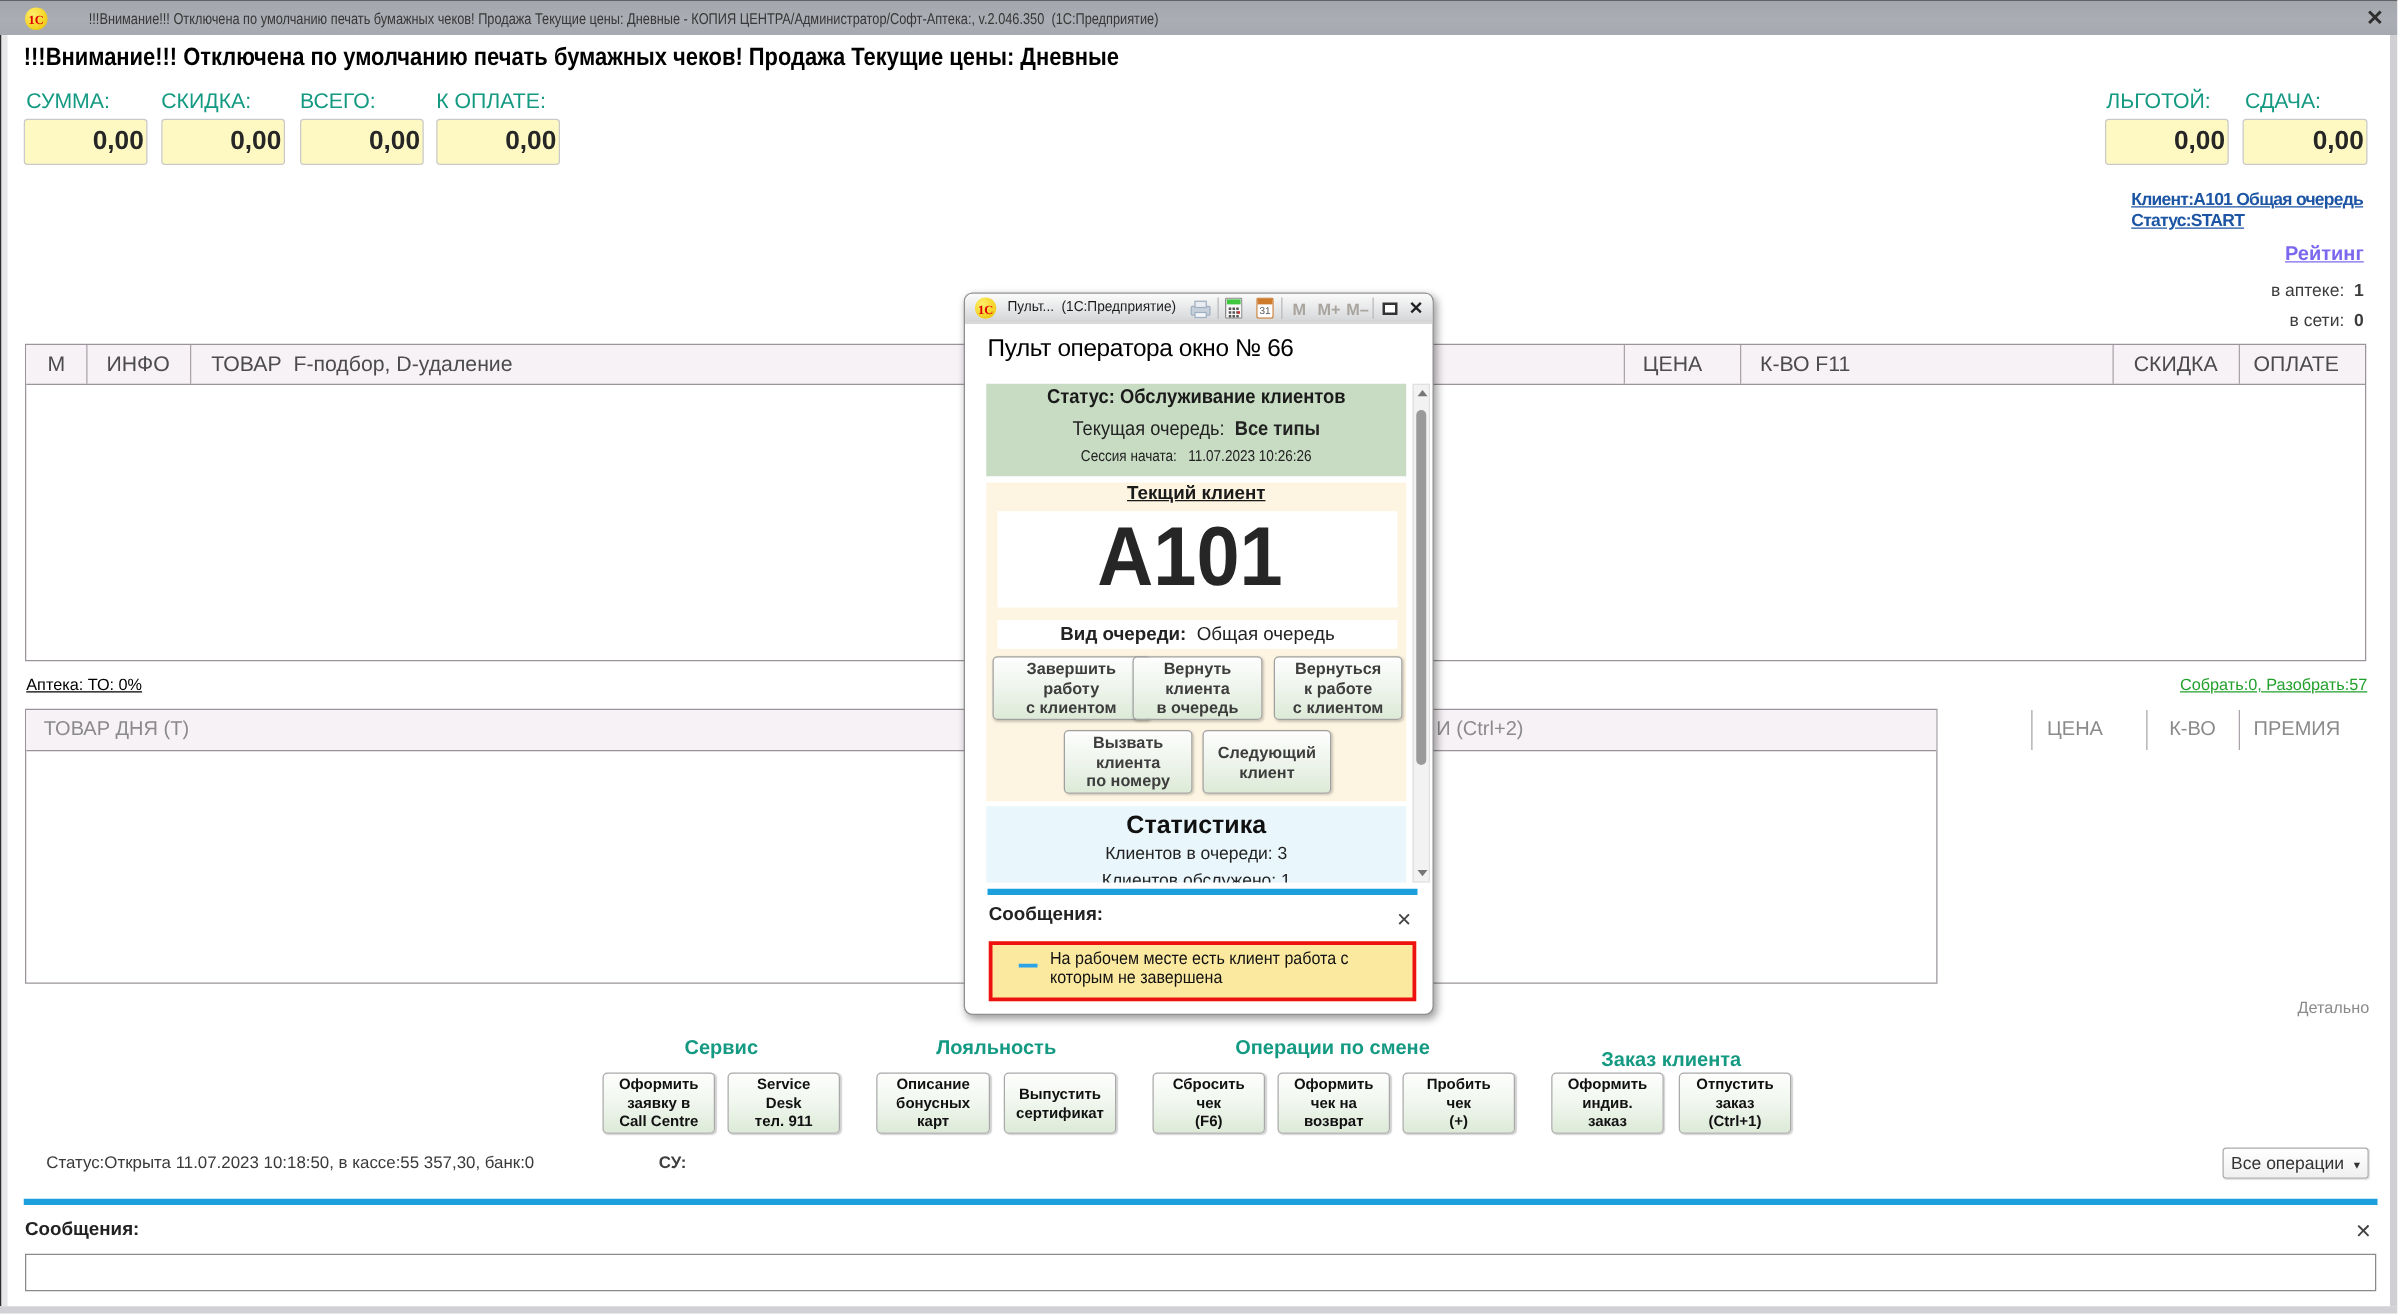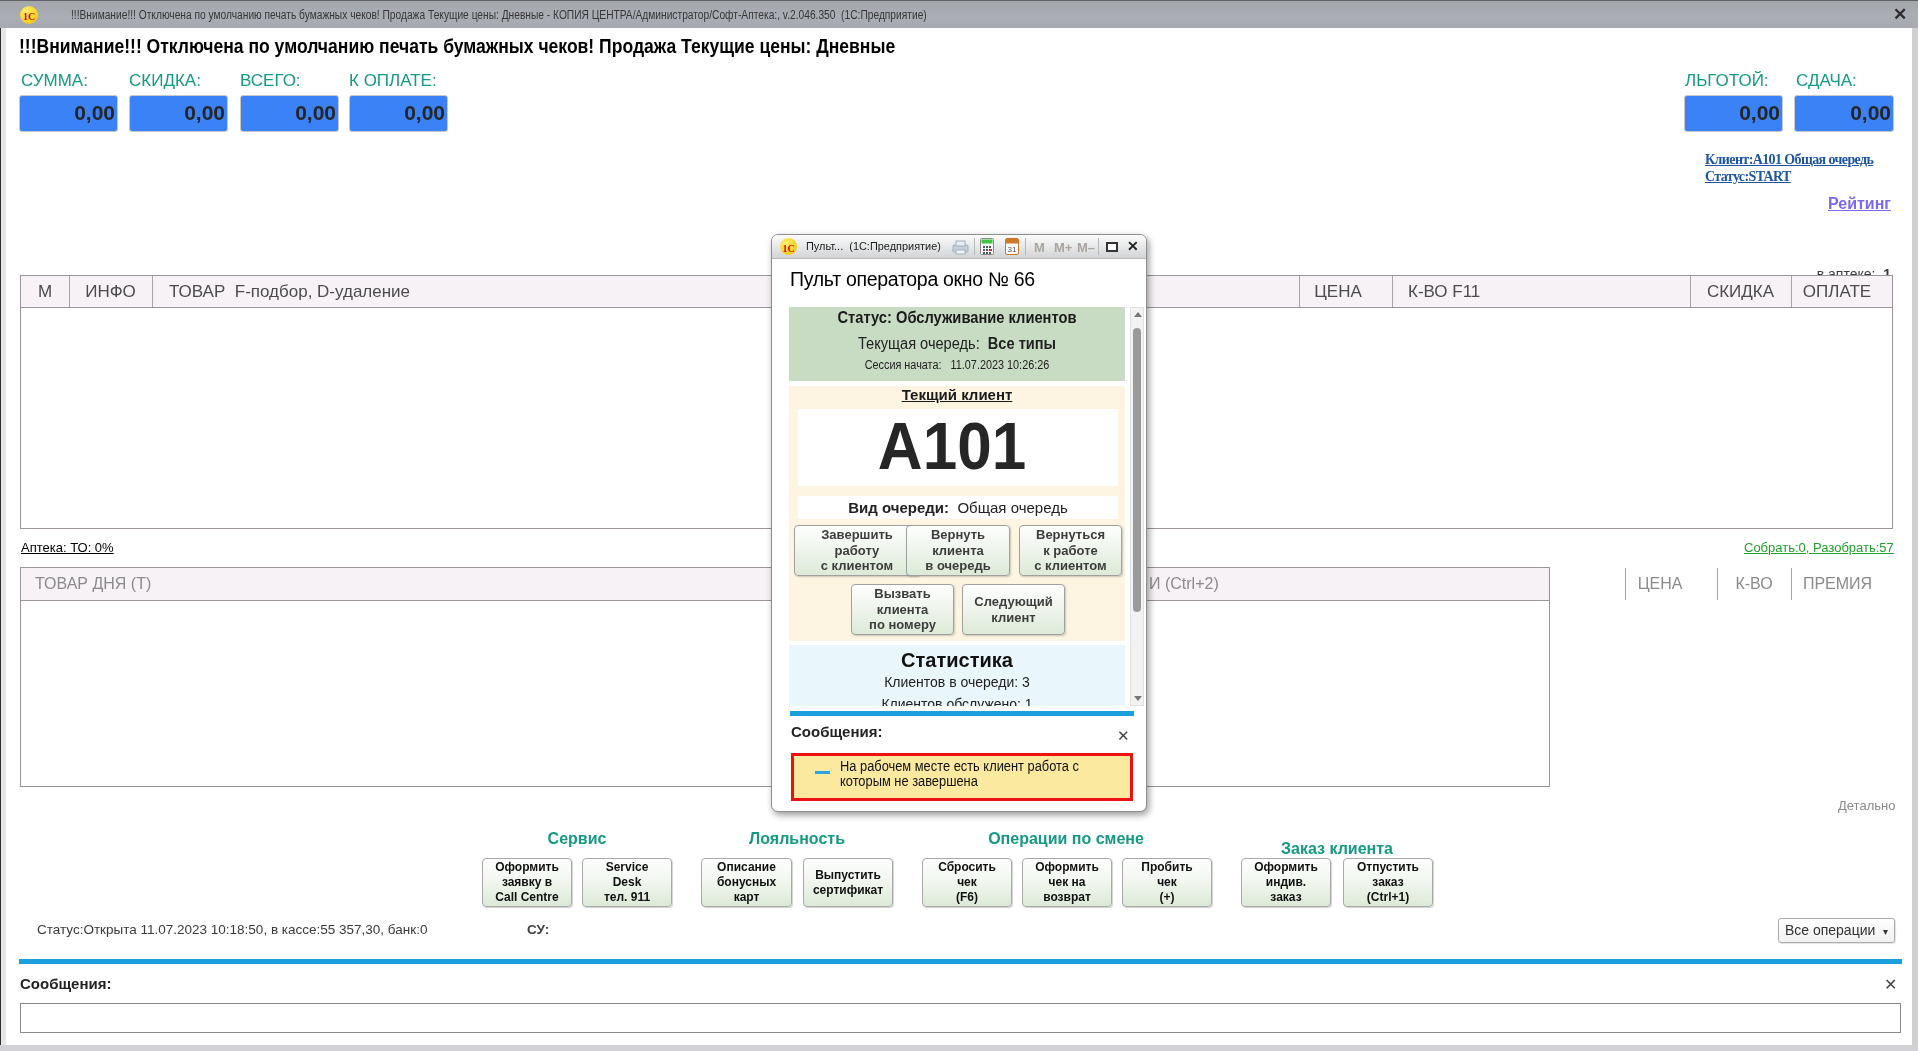--- a/index.html
+++ b/index.html
@@ -11,24 +11,24 @@
 #titlebar .apptitle { left:71px; top:7px; font-size:12.5px; color:#363636; white-space:nowrap; transform:scaleX(.817); transform-origin:left top; }
 #closeX { left:1889px; top:3px; width:22px; height:22px; font-size:17px; color:#2e2e2e; font-weight:bold; text-align:center; line-height:22px; }
 .icon1c { width:17px; height:17px; border-radius:50%; background:radial-gradient(circle at 35% 30%, #ffef69, #f2cf1c 70%, #d8b40e); text-align:center; position:absolute; }
 .icon1c span { color:#e00000; font-weight:bold; font-size:10px; line-height:17px; font-family:"Liberation Serif",serif; }
 #frameL { left:0; top:28px; width:6px; height:1017px; background:#e6e6e8; border-left:1px solid #2e2e2e; }
 #frameR { left:1912px; top:28px; width:6px; height:1017px; background:#d0d0d4; }
 #frameB { left:0; top:1045px; width:1918px; height:6px; background:#d2d2d6; }
 
 #warn { left:19px; top:35px; font-size:20px; font-weight:bold; color:#000; transform:scaleX(.877); transform-origin:left top; white-space:nowrap; }
 .tlabel { font-size:17px; color:#149a82; white-space:nowrap; }
-.numbox { width:99px; height:37px; background:#3b82f6; border:1px solid #c9c9c9; border-radius:3px; font-size:21px; font-weight:bold; color:#262626; text-align:right; line-height:33px; padding-right:2px; }
+.numbox { width:99px; height:37px; background:#fef9c3; border:1px solid #c9c9c9; border-radius:3px; font-size:21px; font-weight:bold; color:#262626; text-align:right; line-height:33px; padding-right:2px; }
 .blink { color:#1d55a5; font-weight:bold; font-size:14px; letter-spacing:-0.6px; line-height:17px; text-decoration:underline; white-space:nowrap; }
 #rating { color:#7b68ee; font-weight:bold; font-size:16px; text-decoration:underline; }
-.smallstat { font-size:14px; color:#3c3c3c; text-align:right;margin-top:42px; }
+.smallstat { font-size:14px; color:#3c3c3c; text-align:right; }
 
 .tbl { background:#fff; border:1px solid #9b959b; }
 .thead { position:absolute; left:0; top:0; width:100%; background:#f7f2f6; border-bottom:1px solid #9b959b; }
 .th { position:absolute; top:0; height:100%; font-size:17px; color:#4c4c4c; display:flex; align-items:center; justify-content:center; white-space:nowrap; }
 .th.l { justify-content:flex-start; }
 .thsep { position:absolute; top:0; width:1px; height:100%; background:#aaa4aa; }
 #t2 .th { color:#8b8b8b; font-size:16px; }
 .ulink { font-size:13px; text-decoration:underline; white-space:nowrap; }
 
 .ghead { font-size:16px; font-weight:bold; color:#149a82; white-space:nowrap; }
@@ -85,21 +85,21 @@
 <div class="tlabel abs" style="left:349px;top:71px;">К ОПЛАТЕ:</div>
 <div class="numbox abs" style="left:19px;top:95px;">0,00</div>
 <div class="numbox abs" style="left:129px;top:95px;">0,00</div>
 <div class="numbox abs" style="left:240px;top:95px;">0,00</div>
 <div class="numbox abs" style="left:349px;top:95px;">0,00</div>
 <div class="tlabel abs" style="left:1685px;top:71px;">ЛЬГОТОЙ:</div>
 <div class="tlabel abs" style="left:1796px;top:71px;">СДАЧА:</div>
 <div class="numbox abs" style="left:1684px;top:95px;">0,00</div>
 <div class="numbox abs" style="left:1794px;top:95px;width:100px;">0,00</div>
 
-<div class="blink abs" style="left:1705px;top:151px;font-family:Liberation Serif, serif;">Клиент:А101 Общая очередь<br>Статус:START</div>
+<div class="blink abs" style="left:1705px;top:151px;">Клиент:А101 Общая очередь<br>Статус:START</div>
 <div id="rating" class="abs" style="left:1828px;top:195px;">Рейтинг</div>
 <div class="smallstat abs" style="right:27px;top:224px;">в аптеке: &nbsp;<b>1</b></div>
 <div class="smallstat abs" style="right:27px;top:248px;">в сети: &nbsp;<b>0</b></div>
 
 <div id="t1" class="tbl abs" style="left:20px;top:275px;width:1873px;height:254px;">
   <div class="thead" style="height:32px;">
     <div class="th" style="left:0;width:48px;">М</div>
     <div class="th" style="left:48px;width:83px;">ИНФО</div>
     <div class="th l" style="left:131px;width:1147px;padding-left:17px;">ТОВАР&nbsp; F-подбор, D-удаление</div>
     <div class="th" style="left:1278px;width:93px;padding-right:15px;">ЦЕНА</div>

